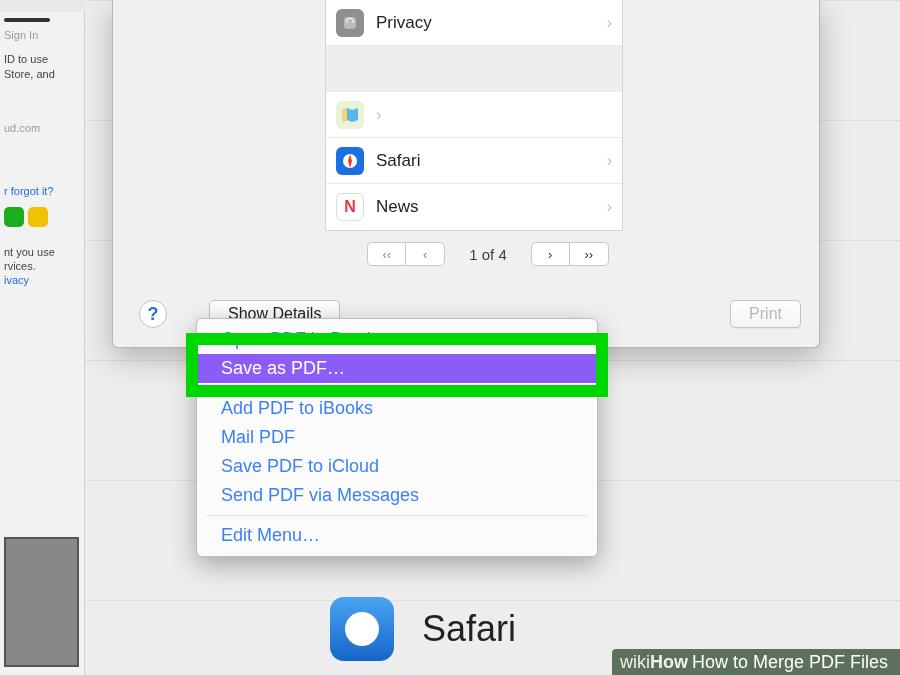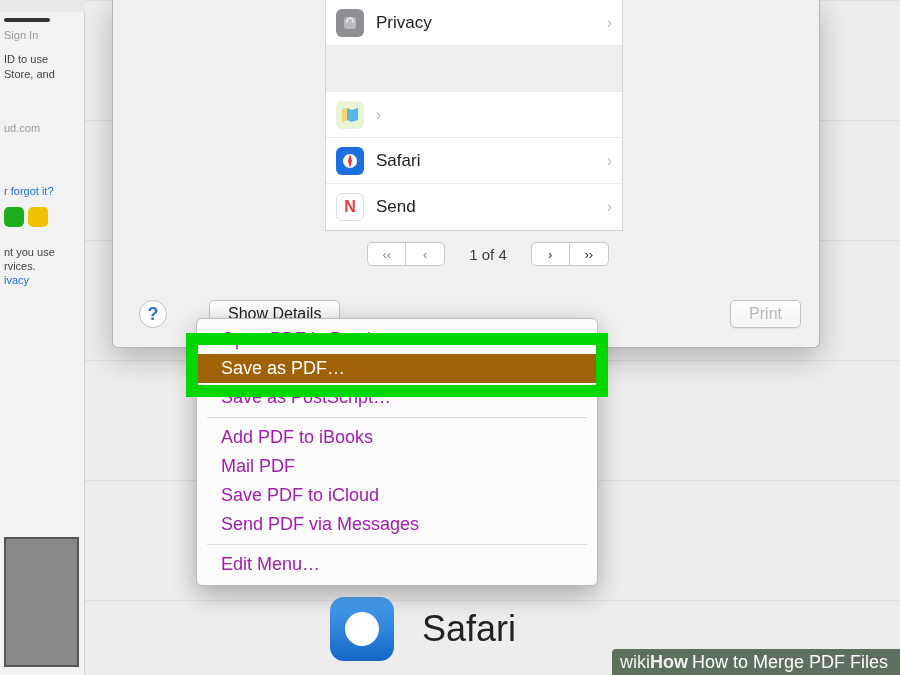--- a/index.html
+++ b/index.html
@@ -45,22 +45,22 @@
   .mac-btn.disabled{ color:#b8b8b8;}
   .help-btn{ width:28px; height:28px; border-radius:50%; border:1px solid #c3c3c3; background:#fff; color:#2a6edc; font-size:18px; font-weight:600; display:flex;align-items:center;justify-content:center;}
   .pdf-drop{ display:flex; align-items:center; border:1px solid #c3c3c3; border-radius:5px; background:linear-gradient(#fff,#f1f1f1); height:28px; overflow:hidden;}
   .pdf-drop .lbl{ padding:0 14px; font-size:16px;}
   .pdf-drop .arrow{ width:26px; height:100%; background:#2a6edc; display:flex;align-items:center;justify-content:center;}
   .pdf-drop .arrow svg{ width:10px;height:10px; fill:#fff;}
   .spacer{ flex:1;}
 
   
   .menu{ position:absolute; left:196px; top:318px; width:402px; background:#fbfbfb; border:1px solid #bcbcbc; border-radius:6px; box-shadow:0 8px 26px rgba(0,0,0,.3); padding:6px 0;}
-  .menu .mi{ height:29px; display:flex; align-items:center; padding:0 24px; font-size:18px; color:#a21caf; cursor:default;}
-  .menu .mi.sel{ background:#a16207; color:#fff;}
+  .menu .mi{ height:29px; display:flex; align-items:center; padding:0 24px; font-size:18px; color:#3b82f6; cursor:default;}
+  .menu .mi.sel{ background:#8b5cf6; color:#fff;}
   .menu .sep{ height:1px; background:#dcdcdc; margin:5px 10px;}
 
   
   .hl{ position:absolute; left:186px; top:333px; width:422px; height:64px; border:12px solid #00d700; pointer-events:none; z-index:5;}
 
   
   .und-row{ position:absolute; left:330px; top:597px; display:flex; align-items:center; gap:28px;}
   .und-icon{ width:64px;height:64px;border-radius:14px;background:linear-gradient(#4aa3f2,#1566c7); display:flex;align-items:center;justify-content:center;}
   .und-icon .needle{ width:34px;height:34px;border-radius:50%;background:#fff; position:relative;}
   .und-label{ font-size:36px; color:#222;}
@@ -129,21 +129,21 @@
         <svg width="18" height="18" viewBox="0 0 18 18">
             <circle cx="9" cy="9" r="7" fill="#fff"></circle>
             <path d="M9 2 11 9 9 16 7 9Z" fill="#e33"></path>
           </svg>
       </div>
       <div class="settings-label">Safari</div>
       <div class="chev">›</div>
     </div>
     <div class="settings-row">
       <div class="settings-icon" style="background:#fff;border:1px solid #ddd;color:#e8383f;font-weight:700">N</div>
-      <div class="settings-label">Send</div>
+      <div class="settings-label">News</div>
       <div class="chev">›</div>
     </div>
   </div>
 
   <div class="pager">
     <div class="seg">
       <div class="segbtn">‹‹</div>
       <div class="segbtn">‹</div>
     </div>
     <div class="pagenum">1 of 4</div>
@@ -158,21 +158,20 @@
     <div style="width:18px"></div>
     <div class="mac-btn">Show Details</div>
     <div class="spacer"></div>
     <div class="mac-btn disabled">Print</div>
   </div>
 </div>
 
 <div class="menu">
   <div class="mi">Open PDF in Preview</div>
   <div class="mi sel">Save as PDF…</div>
-  <div class="mi">Save as PostScript…</div>
   <div class="sep"></div>
   <div class="mi">Add PDF to iBooks</div>
   <div class="mi">Mail PDF</div>
   <div class="mi">Save PDF to iCloud</div>
   <div class="mi">Send PDF via Messages</div>
   <div class="sep"></div>
   <div class="mi">Edit Menu…</div>
 </div>
 
 <div class="hl"></div>

